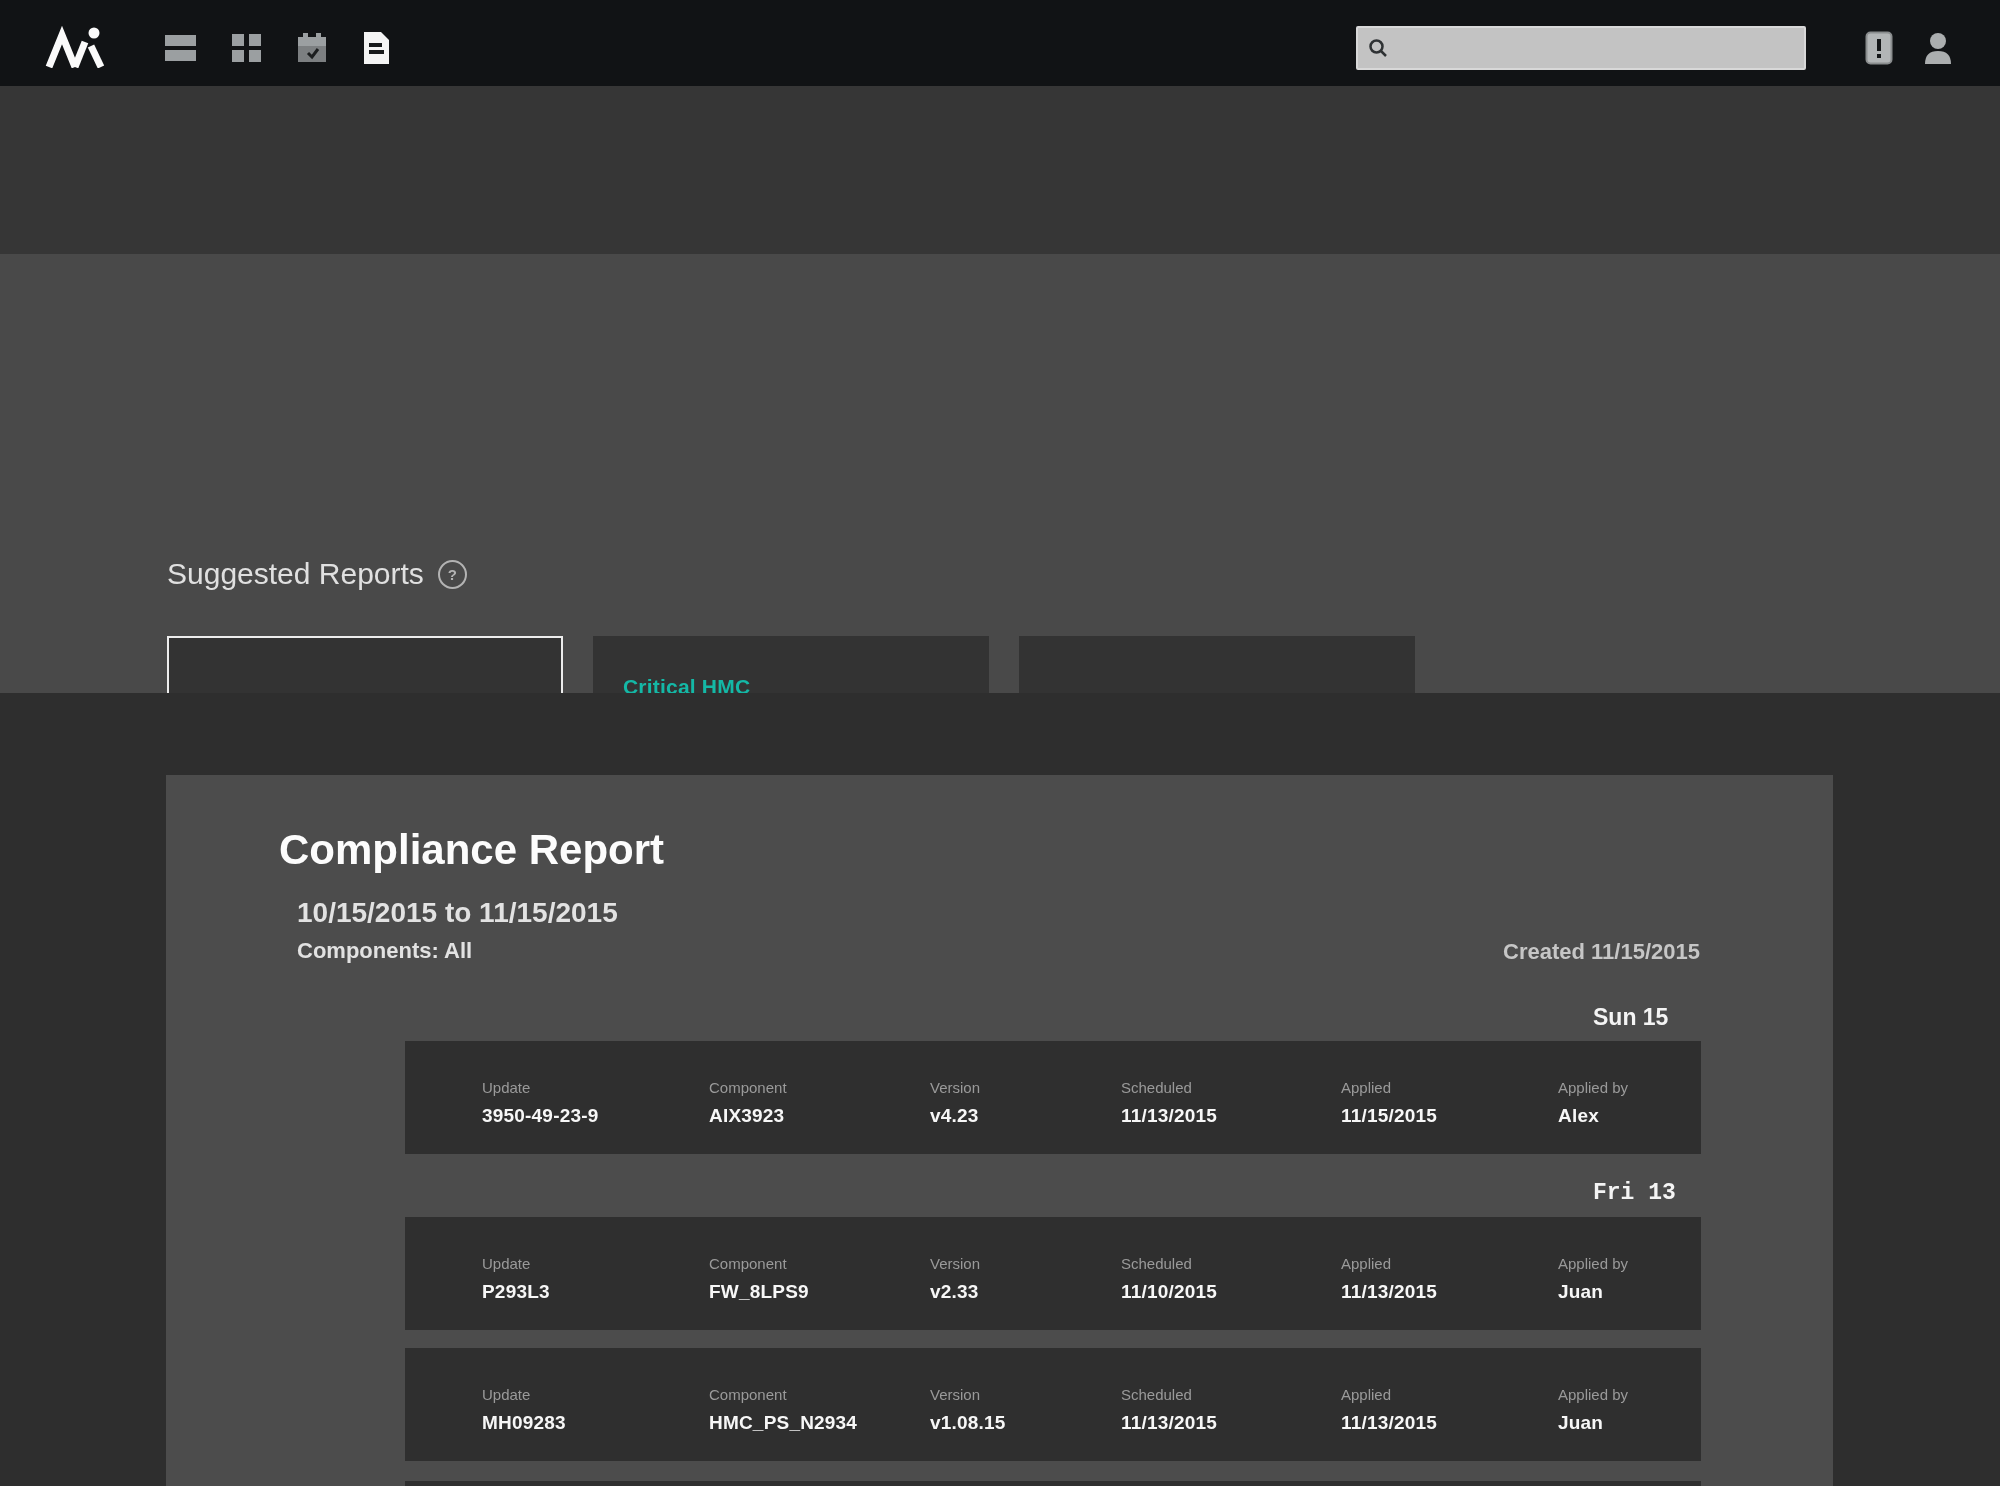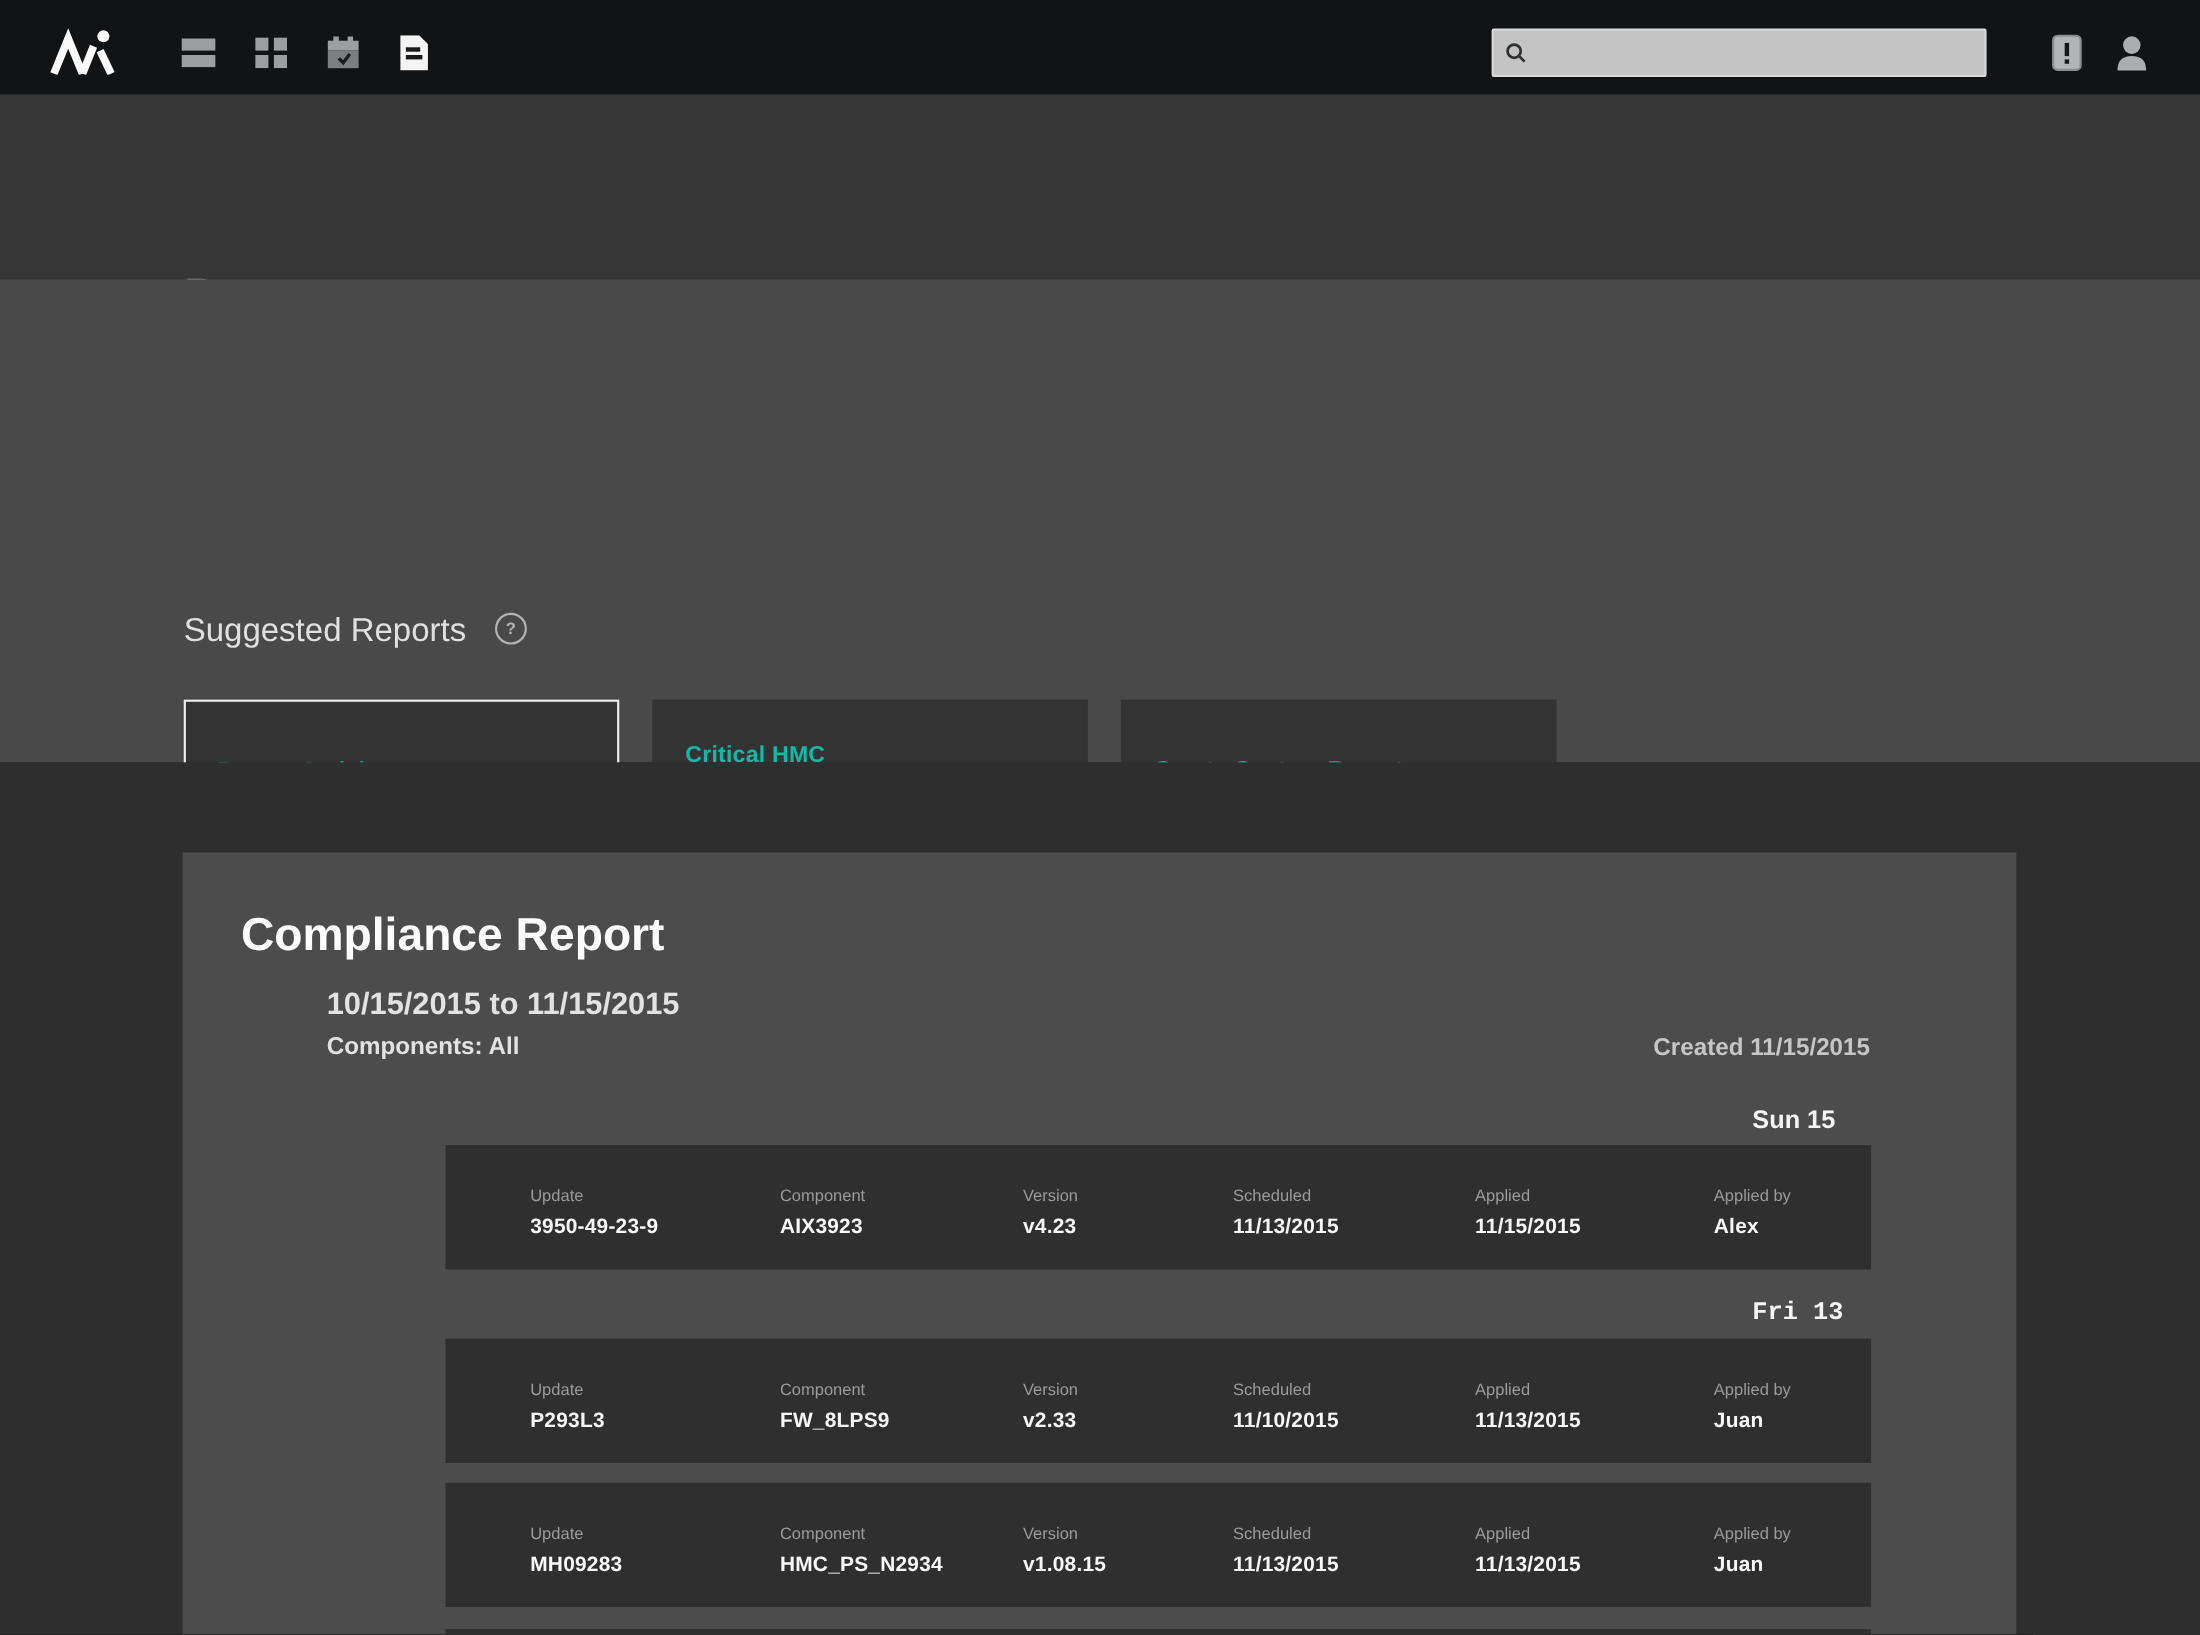--- a/index.html
+++ b/index.html
@@ -40,21 +40,21 @@
   .download-btn{
     position:absolute;right:167px;top:172px;
     display:flex;align-items:center;gap:14px;
     background:none;border:none;padding:0;cursor:pointer;
     color:#87898b;font-size:24px;font-family:"Liberation Sans",sans-serif;
   }
   
   .suggested-band{position:absolute;top:254px;left:0;width:2000px;height:439px;background:#494949;}
   .suggested-head{
     position:absolute;left:167px;top:303px;
-    display:flex;gap:26px;
+    display:flex;align-items:center;gap:14px;
   }
   .suggested-head h2{margin:0;font-size:30px;font-weight:400;color:#e0e0e0;}
   .circle-icon{
     width:25px;height:25px;border:2px solid #b3b3b3;border-radius:50%;
     display:flex;align-items:center;justify-content:center;
     font-size:15px;font-weight:700;color:#b3b3b3;background:none;cursor:pointer;
     box-sizing:content-box;padding:0;line-height:0;
   }
   .cards{position:absolute;left:167px;top:382px;display:flex;gap:30px;}
   .card{
@@ -73,21 +73,21 @@
     background:none;border:none;padding:0;cursor:pointer;
     font-family:"Liberation Sans",sans-serif;
   }
   .filters-row span.lbl{font-size:21px;font-weight:700;color:#d2d2d2;}
   
   .report-band{position:absolute;top:693px;left:0;width:2000px;height:793px;background:#2e2e2e;}
   .report-card{
     position:absolute;left:166px;top:82px;width:1667px;height:860px;
     background:#4c4c4c;
   }
-  .report-title{margin:0;padding:51px 0 0 53px;font-size:42px;font-weight:700;color:#fcfcfc;}
+  .report-title{margin:0;padding:51px 0 0 113px;font-size:42px;font-weight:700;color:#fcfcfc;}
   .report-range{margin:23px 0 0 131px;font-size:28px;font-weight:700;color:#e2e2e2;}
   .report-components{margin:9px 0 0 131px;font-size:22px;font-weight:700;color:#e2e2e2;}
   .report-created{position:absolute;top:164px;right:133px;font-size:22px;font-weight:700;color:#c6c6c6;}
   .groups{margin-top:40px;}
   .group-head{display:flex;align-items:flex-end;height:26px;margin:0 132px 0 131px;flex-direction:column;}
   .group-head.second{margin-top:26px;font-family:Liberation Mono, monospace;}
   .group-day{width:108px;font-size:23px;font-weight:700;color:#f4f4f4;}
   .group-line{flex:1;height:1px;background:#787878;}
   .t-row{
     margin:11px 0 0 239px;width:1296px;height:113px;box-sizing:border-box;

